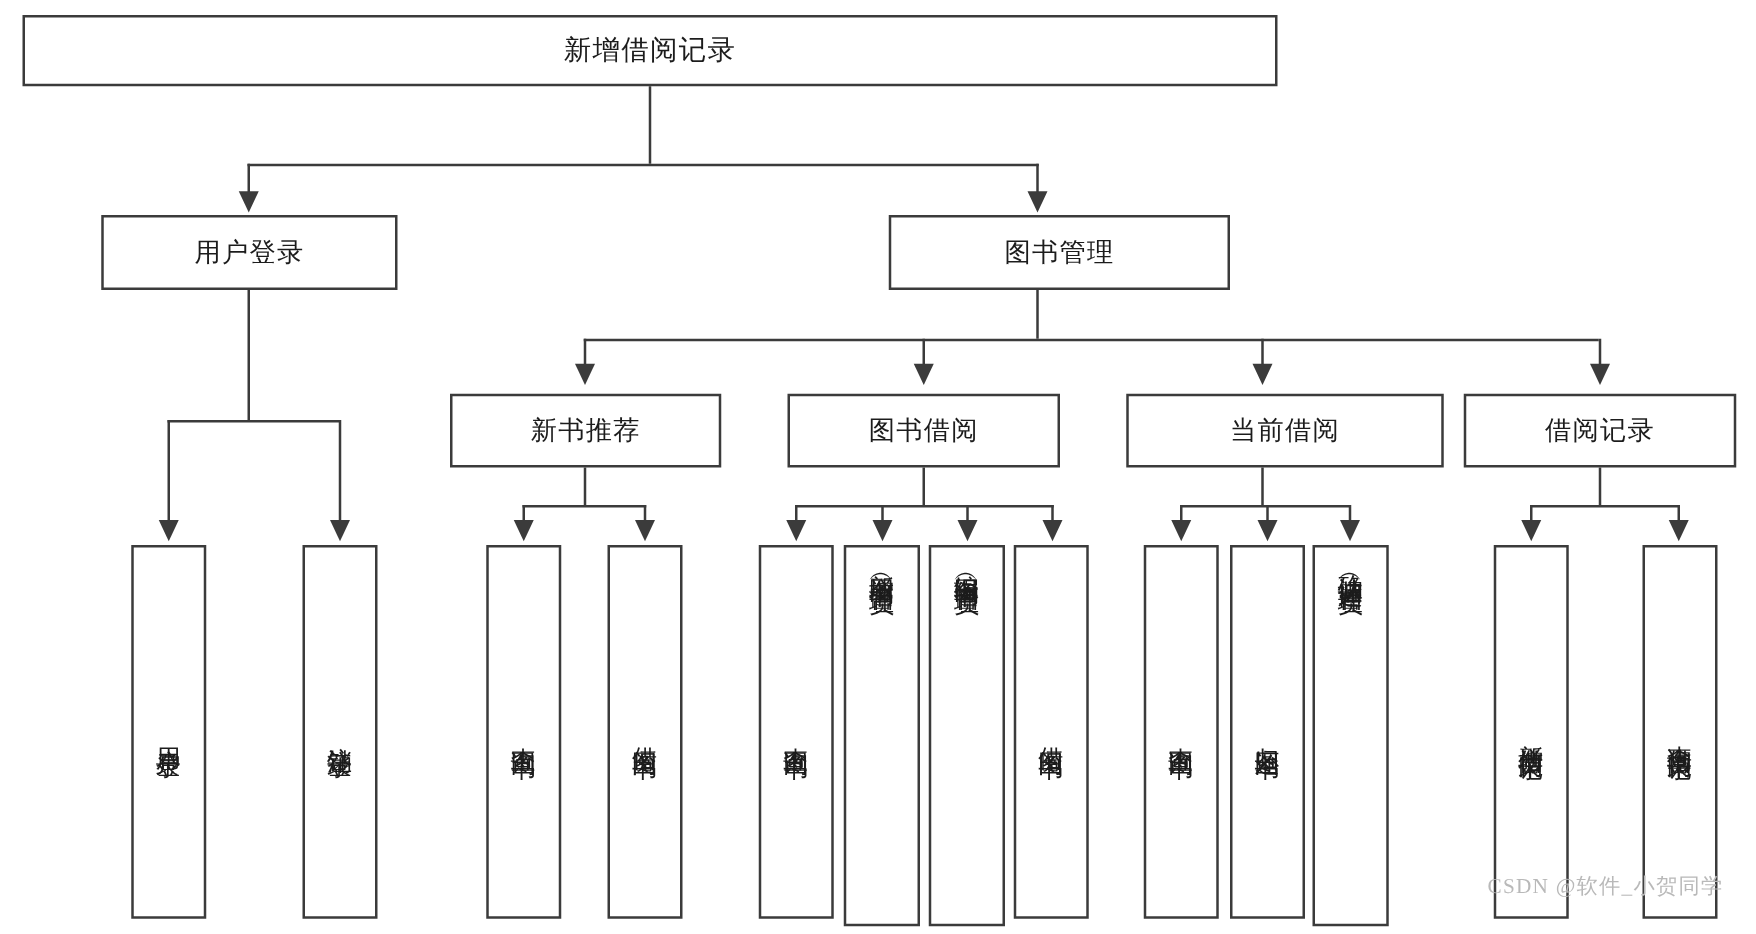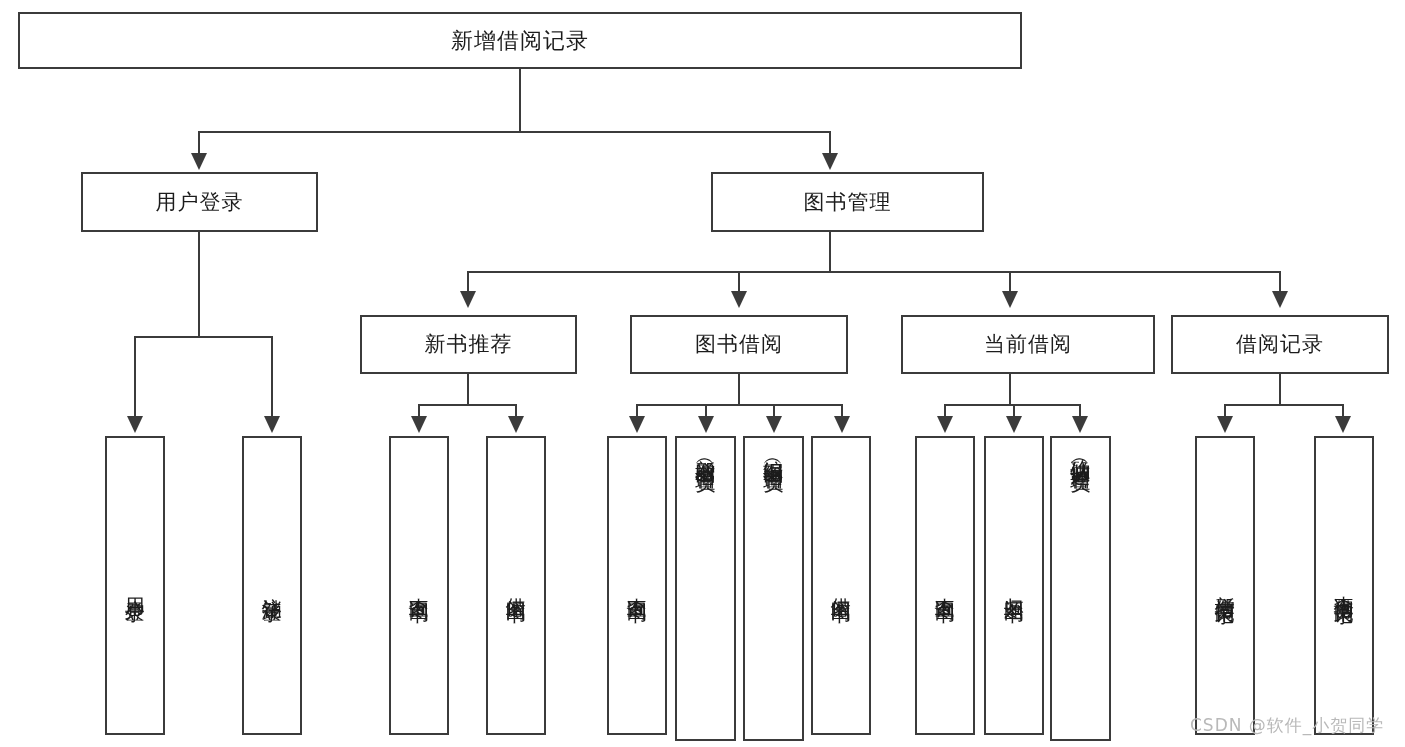--- a/index.html
+++ b/index.html
@@ -223,15 +223,15 @@
     <span class="vlabel">确认归还（管理员）</span>
   </div>
 
   <div class="leaf centered" style="left:1195px;top:436px;width:60px;height:299px;">
     <span class="vlabel">新增借阅记录</span>
   </div>
   <div class="leaf centered" style="left:1314px;top:436px;width:60px;height:299px;">
     <span class="vlabel">查询借阅记录</span>
   </div>
 
-  <div class="watermark" style="left:1190px;top:714px;">CSDN @软件_小贺同学</div>
+  <div class="watermark" style="left:1190px;top:697px;font-family:Liberation Serif, serif;">CSDN @软件_小贺同学</div>
 
 </div>
 
 </body></html>

